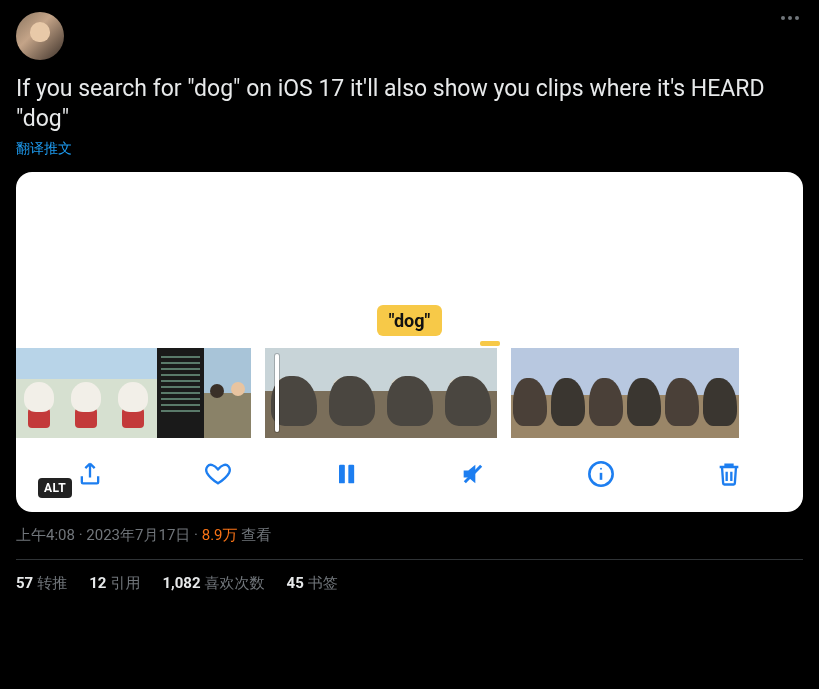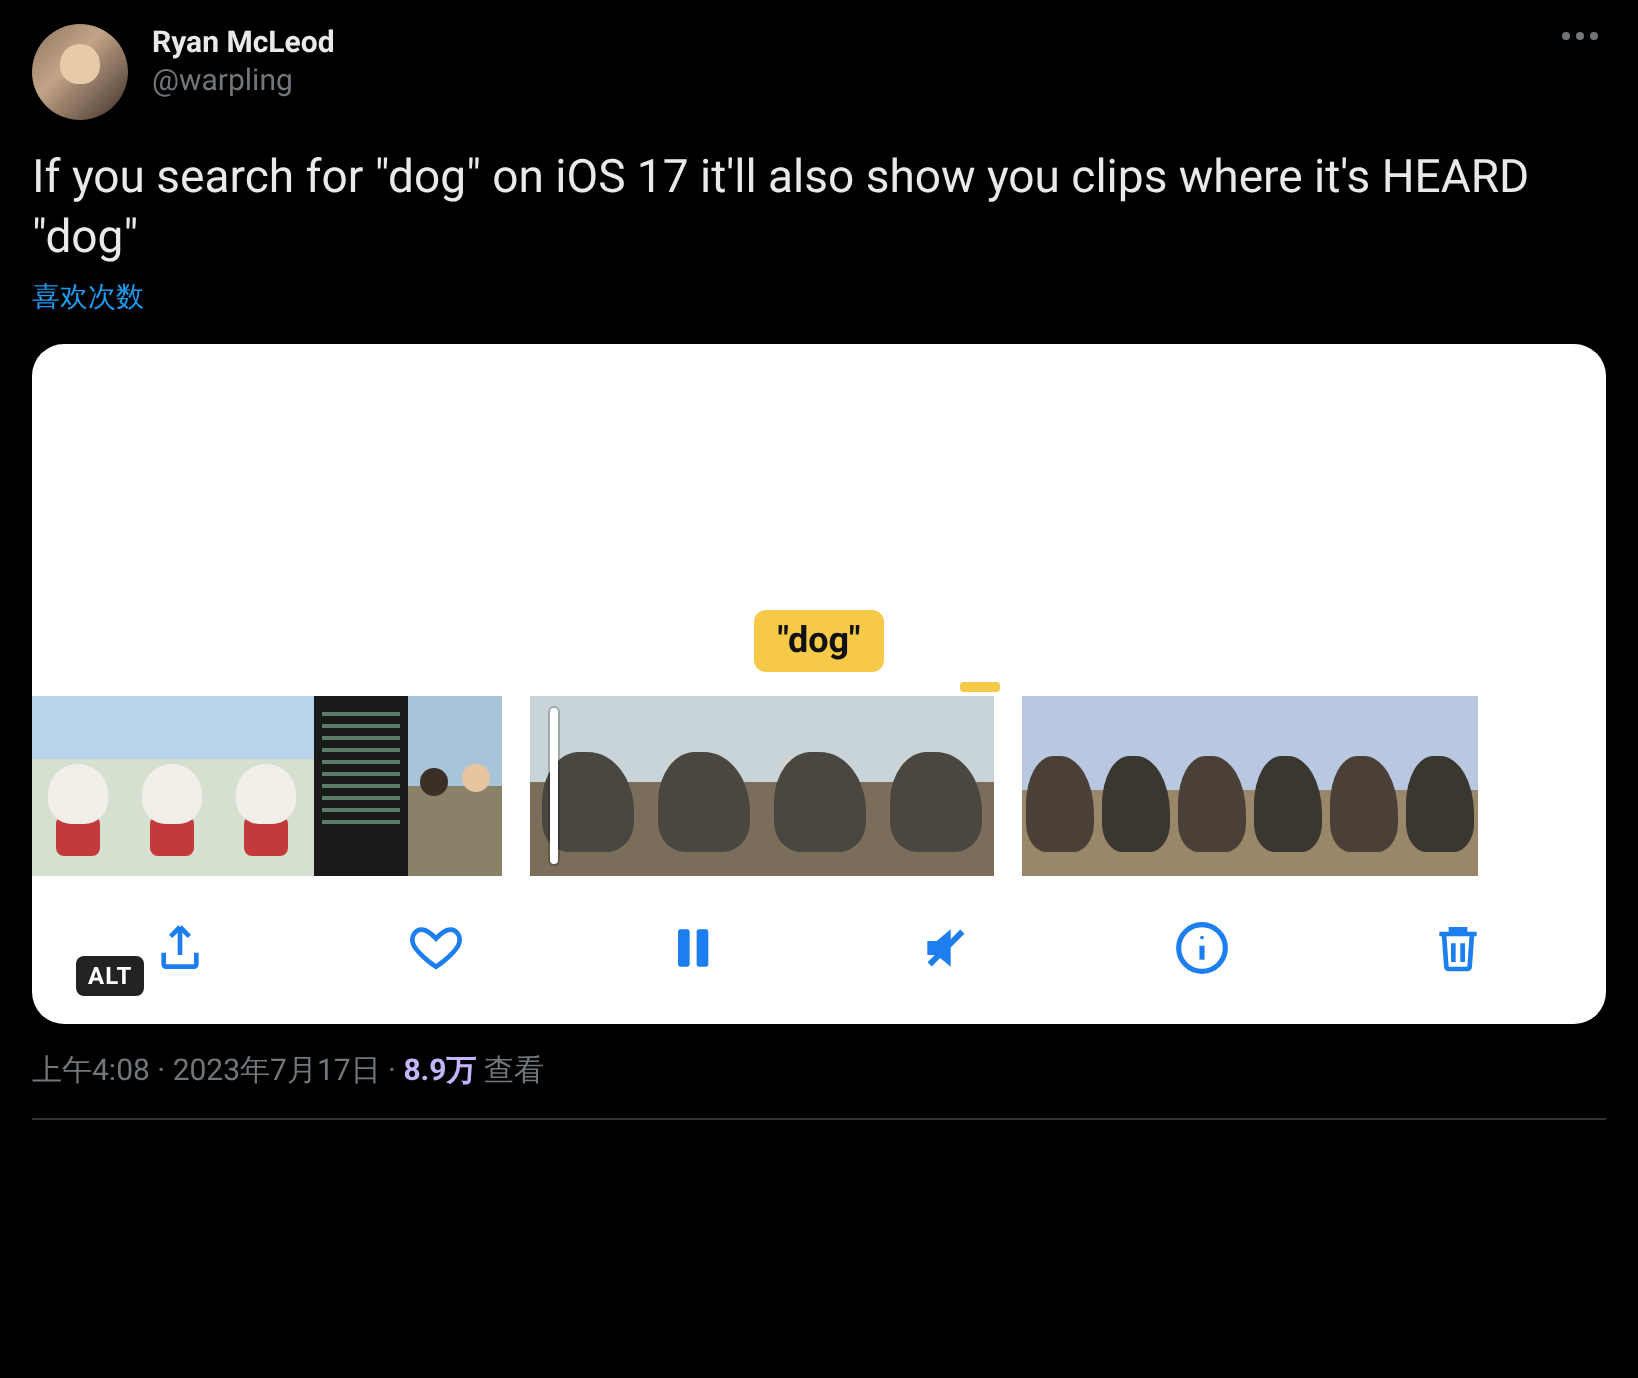--- a/index.html
+++ b/index.html
@@ -158,21 +158,21 @@
     font-weight:700;
     padding:3px 6px;
     border-radius:4px;
     letter-spacing:0.5px;
   }
   .meta {
     margin-top:14px;
     color:#71767b;
     font-size:15px;
   }
-  .meta .views-num { color:#c4b5fd; font-weight:700; }
+  .meta .views-num { color:#f97316; font-weight:400; }
   .divider {
     border:none;
     border-top:1px solid #2f3336;
     margin:14px 0;
   }
   .stats {
     display:flex;
     gap:22px;
     font-size:15px;
     color:#71767b;
@@ -180,33 +180,29 @@
   .stats .num { color:#e7e9ea; font-weight:700; margin-right:4px;}
   .stat-item { cursor:pointer; }
 </style>
 </head>
 <body>
 
 <article class="tweet">
 
   <header class="header">
     <div class="avatar"></div>
-    <div class="names">
-      <div class="display-name">Ryan McLeod</div>
-      <div class="handle">@warpling</div>
-    </div>
     <div class="more-btn">
       <span></span>
       <span></span>
       <span></span>
     </div>
   </header>
 
   <div class="body-text">If you search for "dog" on iOS 17 it'll also show you clips where it's HEARD "dog"</div>
-  <a class="translate-link">喜欢次数</a>
+  <a class="translate-link">翻译推文</a>
 
   <div class="media-card">
     <div class="media-top">
       <div class="dog-label">"dog"</div>
     </div>
 
     <div class="clip-row">
       <div class="clip-group">
         <div class="clip g1"></div>
         <div class="clip g1"></div>
@@ -269,14 +265,20 @@
 
     <div class="alt-badge">ALT</div>
   </div>
 
   <div class="meta">
     <span>上午4:08</span><span> · </span><span>2023年7月17日</span><span> · </span><span class="views-num">8.9万</span><span> 查看</span>
   </div>
 
   <hr class="divider">
 
+  <div class="stats">
+    <span class="stat-item"><span class="num">57</span><span>转推</span></span>
+    <span class="stat-item"><span class="num">12</span><span>引用</span></span>
+    <span class="stat-item"><span class="num">1,082</span><span>喜欢次数</span></span>
+    <span class="stat-item"><span class="num">45</span><span>书签</span></span>
+  </div>
 
 </article>
 
 </body></html>

